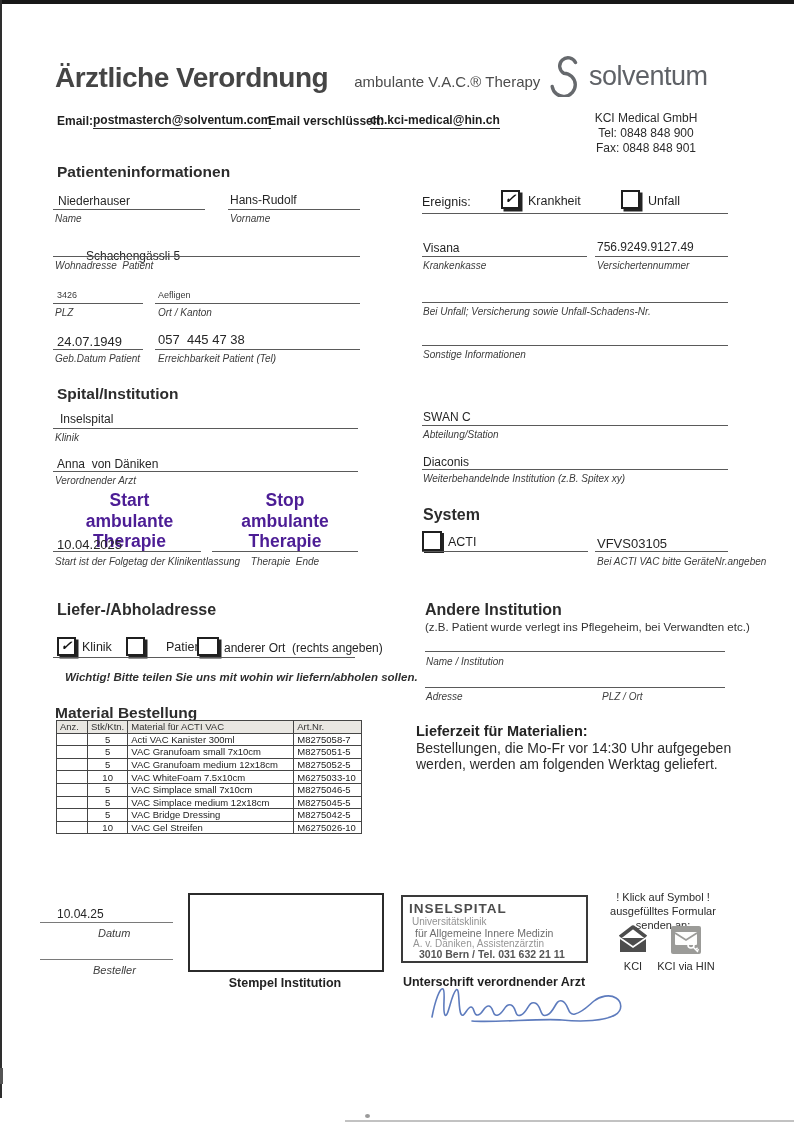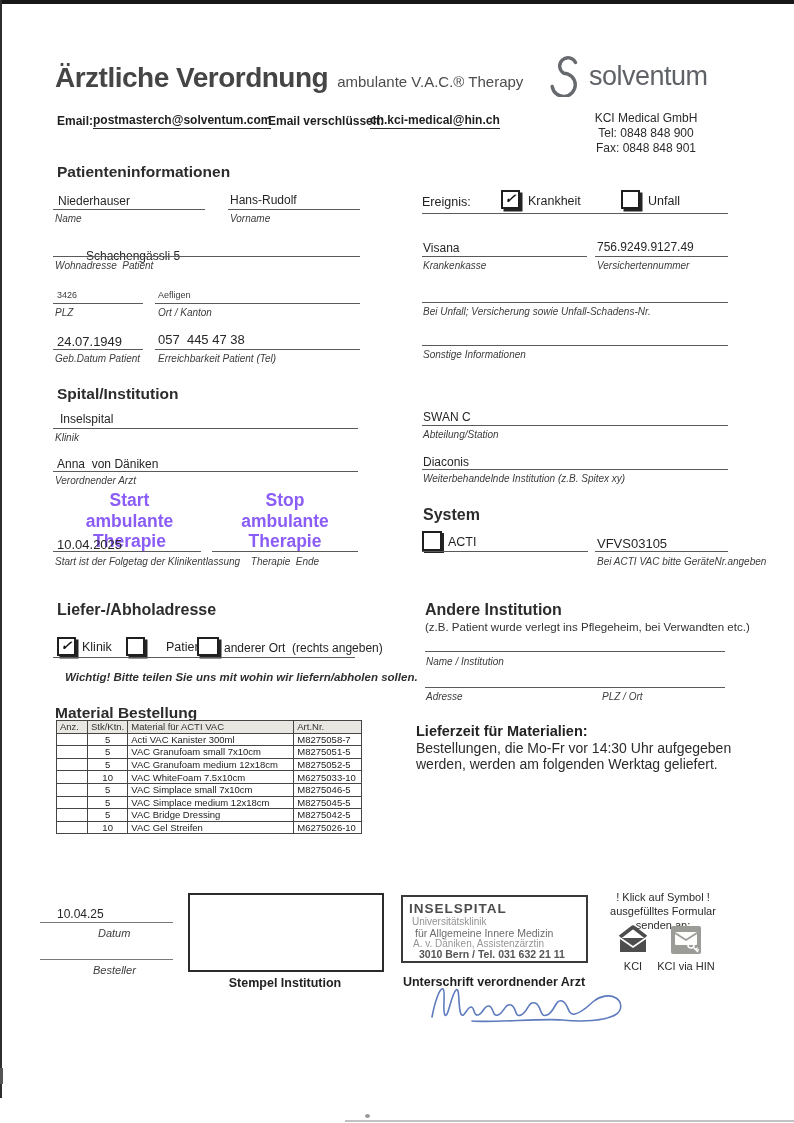--- a/index.html
+++ b/index.html
@@ -14,41 +14,41 @@
   .h1{font-size:15.5px;font-weight:bold;color:#2c2c2c;}
   .h1b{font-size:16px;font-weight:bold;color:#2c2c2c;}
   .cb{position:absolute;width:15px;height:15px;border:2px solid #1f1f1f;background:#fff;
       box-shadow:2.5px 2.5px 0 0 #242424;display:flex;align-items:center;justify-content:center;}
   .cb .mark{font-size:13px;font-weight:bold;color:#111;font-style:italic;transform:translateY(-1px) skewX(-6deg);}
   .cblabel{font-size:12.5px;color:#1f1f1f;white-space:pre;}
   .title{font-size:28px;font-weight:bold;color:#454545;letter-spacing:-0.5px;}
   .subtitle{font-size:15px;color:#4c4c4c;}
   .emailrow{font-size:12px;font-weight:600;color:#1e1e1e;}
   .ulink{border-bottom:1.2px solid #2a2a2a;padding-bottom:1px;}
-  .startstop{font-size:17.5px;font-weight:bold;color:#8b5cf6;line-height:1.18;text-align:center;}
+  .startstop{font-size:17.5px;font-weight:bold;color:#4c1d95;line-height:1.18;text-align:center;}
   table.mat{position:absolute;border-collapse:collapse;font-size:9.5px;color:#222;}
   table.mat td,table.mat th{border:1px solid #454545;padding:0 3px;height:11.6px;line-height:11px;
       font-weight:normal;text-align:left;white-space:nowrap;}
   table.mat th{background:#e9e7e2;color:#333;}
   .ctr{text-align:center !important;}
   .stampline{white-space:nowrap;filter:blur(0.2px);}
   .scanline{position:absolute;background:#171717;}
 </style>
 </head>
 <body>
 
 <div class="page">
 
   <div class="scanline" style="left:0;top:0;width:794px;height:4px;"></div>
   <div class="scanline" style="left:0;top:0;width:2px;height:1098px;background:#2e2e2e;"></div>
   <div class="scanline" style="left:0;top:1068px;width:3px;height:16px;background:#555;"></div>
   <div class="scanline" style="left:345px;top:1120px;width:449px;height:2px;background:#8f8f8f;opacity:.55;"></div>
   <div class="scanline" style="left:365px;top:1114px;width:5px;height:4px;background:#9a9a9a;border-radius:50%;"></div>
 
-  <div class="abs" style="left:55px;top:62px;display:flex;align-items:baseline;gap:9px;">
+  <div class="abs" style="left:55px;top:62px;display:flex;align-items:baseline;gap:26px;">
     <span class="title">Ärztliche Verordnung</span>
     <span class="subtitle">ambulante V.A.C.® Therapy</span>
   </div>
 
   <div class="abs" style="left:547px;top:55px;display:flex;align-items:center;gap:6px;">
     <svg width="36" height="42" viewBox="0 0 36 42">
       <path d="M28.5 7.5 A 8.3 8.3 0 1 0 16.8 18.2 A 11.6 11.6 0 1 1 5.2 31.5" fill="none" stroke="#66696d" stroke-width="3.4" stroke-linecap="round"></path>
     </svg>
     <span style="font-size:27px;color:#5f6267;letter-spacing:-0.5px;">solventum</span>
   </div>

